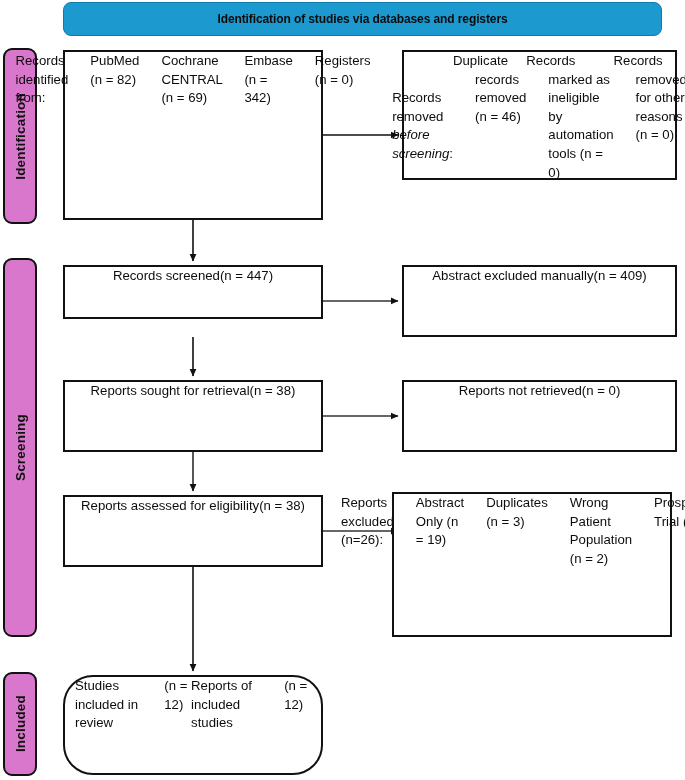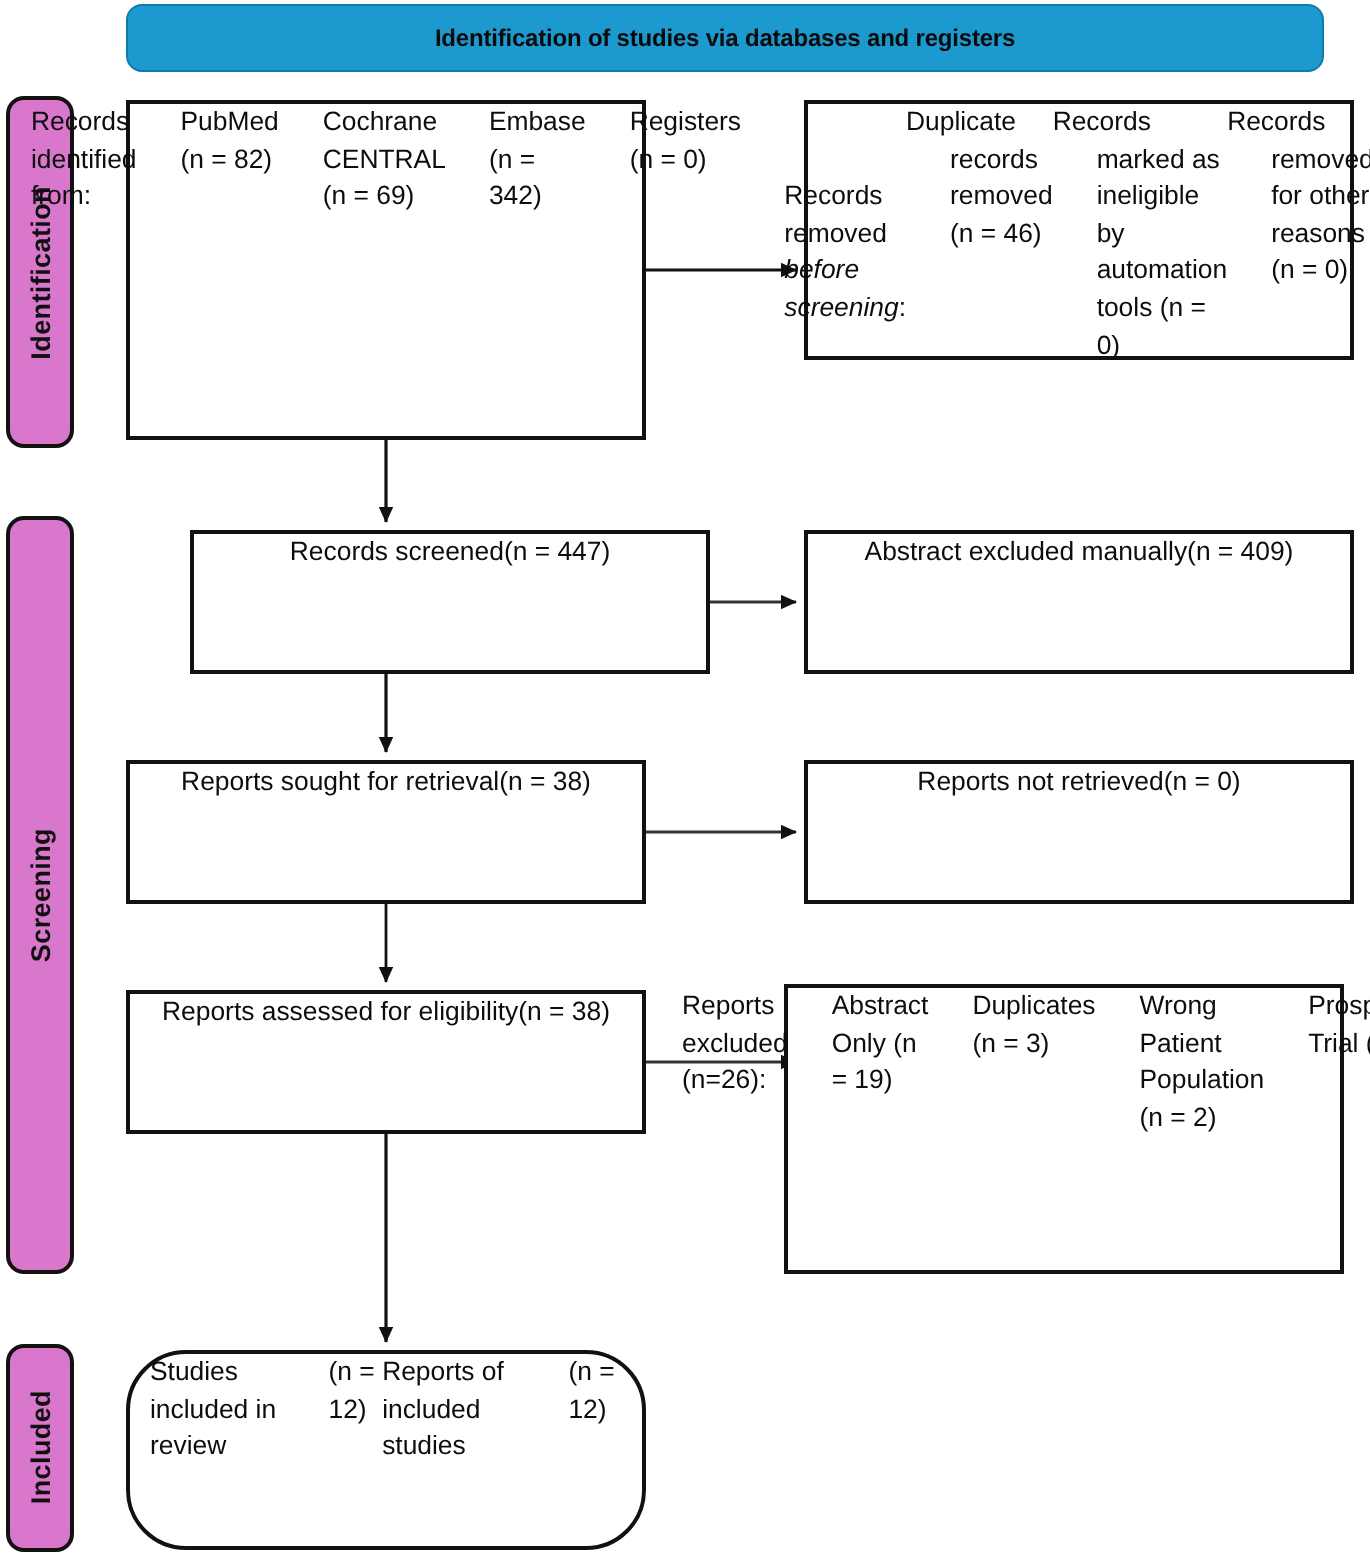--- a/index.html
+++ b/index.html
@@ -86,21 +86,21 @@
   .node-text.indented {
     padding-left: 22px;
     text-indent: -22px;
   }
   .node-text em {
     font-style: italic;
   }
 
   
   .n-identified { left: 63px;  top: 50px;  width: 260px; height: 170px; }
-  .n-screened   { left: 63px;  top: 265px; width: 260px; height: 72px; margin-left: 32px; }
+  .n-screened   { left: 63px;  top: 265px; width: 260px; height: 54px; }
   .n-sought     { left: 63px;  top: 380px; width: 260px; height: 72px; }
   .n-assessed   { left: 63px;  top: 495px; width: 260px; height: 72px; }
   .n-included   { left: 63px;  top: 675px; width: 260px; height: 100px; border-radius: 30px; }
 
   
   .n-removed    { left: 402px; top: 50px;  width: 275px; height: 130px; }
   .n-excluded-m { left: 402px; top: 265px; width: 275px; height: 72px; }
   .n-notretr    { left: 402px; top: 380px; width: 275px; height: 72px; }
   .n-excluded-r { left: 392px; top: 492px; width: 280px; height: 145px; }
 

